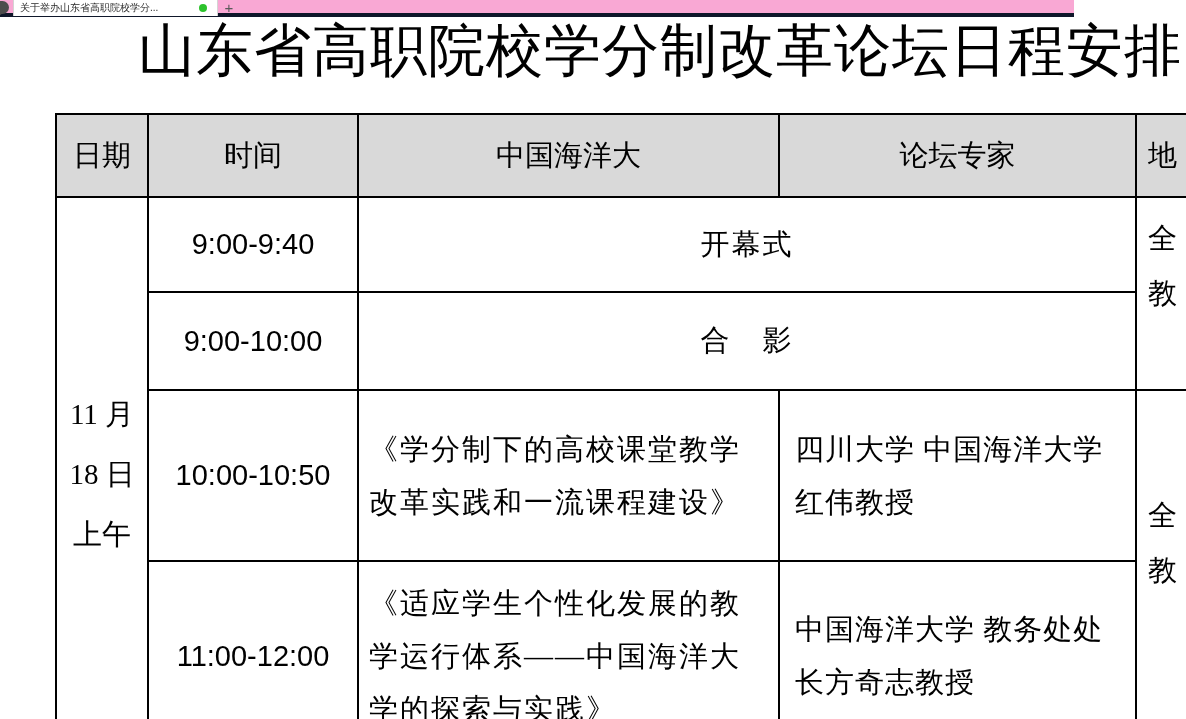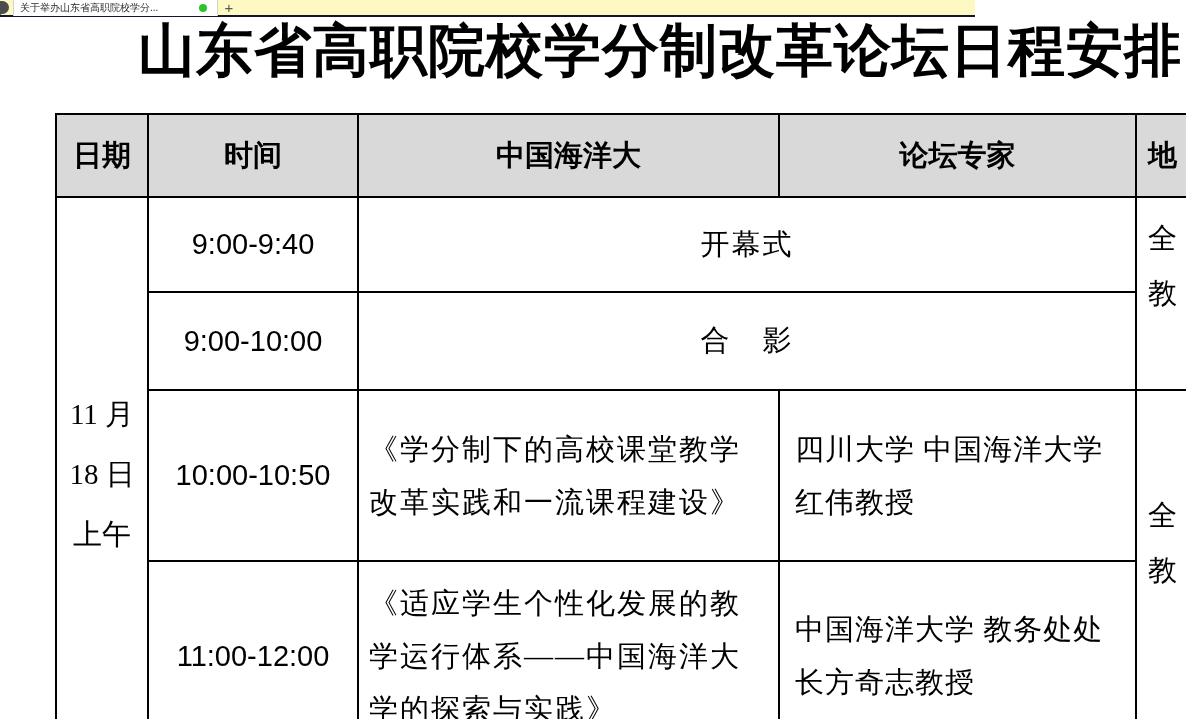--- a/index.html
+++ b/index.html
@@ -1,44 +1,44 @@
 <!DOCTYPE html>
 <html><head>
 <meta charset="utf-8">
 <style>
   * { margin:0; padding:0; box-sizing:border-box; }
   html,body { width:1186px; height:719px; overflow:hidden; background:#fff;
               font-family:"Liberation Serif","DejaVu Serif",serif; }
 
   
-  .tabbar { position:relative; width:975px; height:17px; background:#fef9c3;
-            border-bottom:2px solid #0f172a; }
+  .tabbar { position:relative; width:1074px; height:17px; background:#f9a8d4;
+            border-bottom:4px solid #0f172a; }
   .pinned-icon { position:absolute; left:-3px; top:1px; width:12px; height:13px;
                  background:#4d4d4d; border-radius:0 7px 7px 3px; }
   .pinned-icon:after { content:""; position:absolute; left:2px; bottom:-2px;
                  border-left:5px solid #4d4d4d; border-bottom:4px solid transparent; }
   .tab { position:absolute; left:13px; top:0; width:205px; height:16px; background:#fff;
          border-left:1px solid #d4d4d4; border-right:1px solid #d4d4d4; }
   .tab-title { position:absolute; left:6px; top:2px; width:180px; overflow:hidden;
                white-space:nowrap; font:10px/12px "Liberation Sans",sans-serif; color:#2b2b2b; }
   .tab-dot { position:absolute; right:10px; top:4px; width:8px; height:8px;
              border-radius:50%; background:#2cc32c; }
   .newtab { position:absolute; left:220px; top:0; width:18px; height:16px;
             color:#595959; font:15px/15px "Liberation Sans",sans-serif;
             text-align:center; cursor:pointer; }
 
   
   .doc-title { position:absolute; left:138px; top:13px; white-space:nowrap;
-               font-size:57px; font-weight:bold; letter-spacing:1px; color:#000; }
+               font-size:57px; font-weight:normal; letter-spacing:1px; color:#000; }
 
   table.schedule { position:absolute; left:55px; top:113px; border-collapse:collapse;
                    table-layout:fixed; width:1240px; }
   .schedule th, .schedule td { border:2px solid #000; vertical-align:middle;
                    font-size:29px; color:#000; overflow:hidden; }
-  .schedule th { background:#d9d9d9; font-weight:bold; text-align:center; }
+  .schedule th { background:#d9d9d9; font-weight:normal; text-align:center; }
   .schedule th.loc-h { text-align:left; padding-left:11px; }
 
   tr.hdr  { height:83px; }
   tr.r1   { height:95px; }
   tr.r2   { height:98px; }
   tr.r3   { height:171px; }
   tr.r4   { height:190px; }
 
   td.time { text-align:center; font-family:"Liberation Sans","DejaVu Sans",sans-serif;
             font-size:29px;border-radius:24px; }

